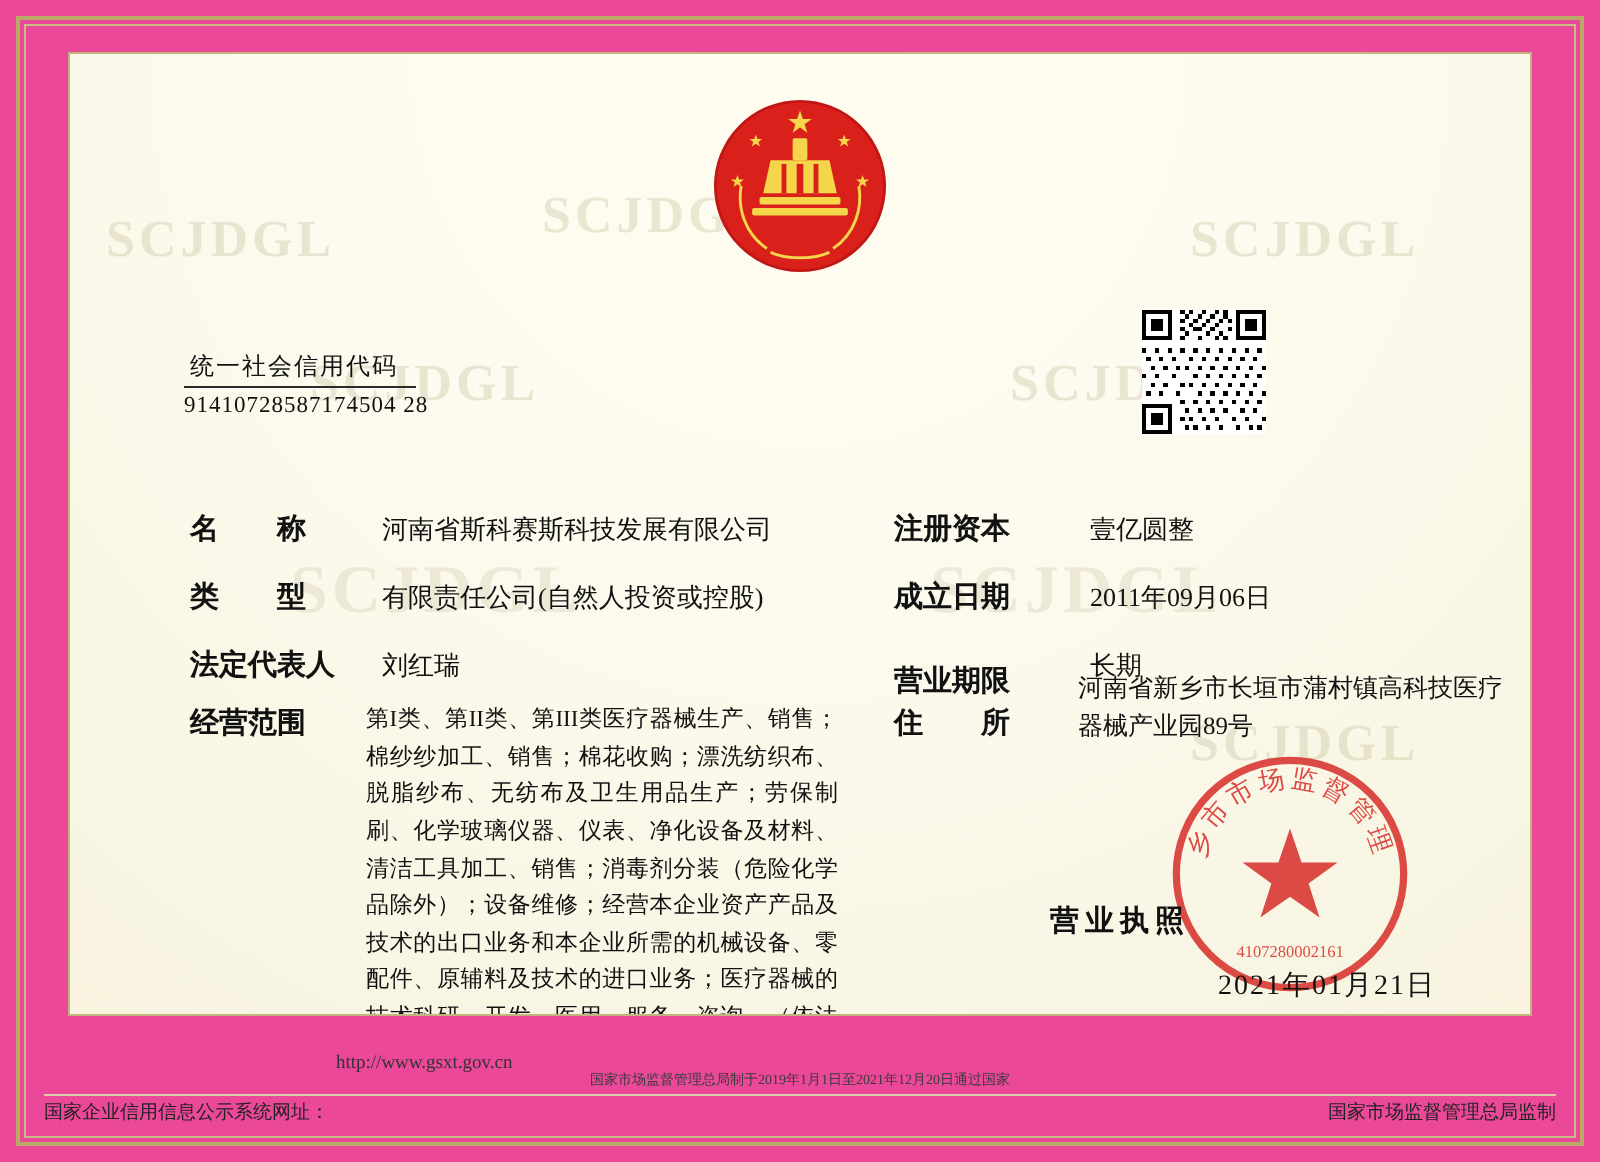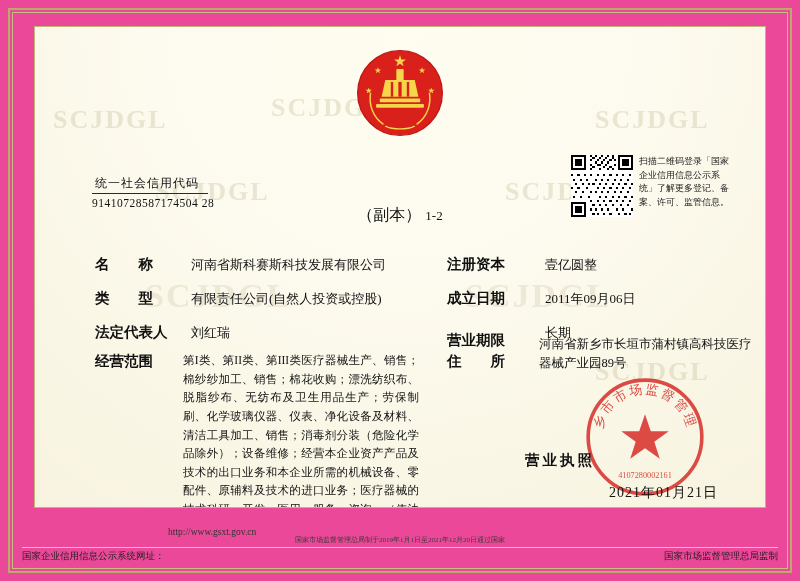--- a/index.html
+++ b/index.html
@@ -306,23 +306,20 @@
         <polygon points="84,44 84.9,46.5 87.5,46.5 85.4,48.1 86.2,50.6 84,49 81.8,50.6 82.6,48.1 80.5,46.5 83.1,46.5"></polygon>
       </g>
 
       <g stroke="#f5d54a" stroke-width="1.6" fill="none">
         <path d="M18 50 C16 62 20 76 32 84"></path>
         <path d="M82 50 C84 62 80 76 68 84"></path>
         <path d="M34 86 C42 90 58 90 66 86"></path>
       </g>
     </svg>
 
-    <div class="subtitle">
-      <span>（副本）</span><span class="num">1-2</span>
-    </div>
 
     <div class="credit-label">统一社会信用代码</div>
     <div class="credit-line"></div>
     <div class="credit-value">91410728587174504 28</div>
 
     <svg class="qr" viewBox="0 0 29 29" shape-rendering="crispEdges">
       <rect width="29" height="29" fill="#fff"></rect>
       <g fill="#000">
         <rect x="0" y="0" width="7" height="1"></rect>
           <rect x="0" y="6" width="7" height="1"></rect>
@@ -446,21 +443,20 @@
           <rect x="28" y="25" width="1" height="1"></rect>
         <rect x="10" y="27" width="1" height="1"></rect>
           <rect x="12" y="27" width="1" height="1"></rect>
           <rect x="15" y="27" width="1" height="1"></rect>
           <rect x="18" y="27" width="1" height="1"></rect>
           <rect x="22" y="27" width="1" height="1"></rect>
           <rect x="25" y="27" width="1" height="1"></rect>
           <rect x="27" y="27" width="1" height="1"></rect>
       </g>
     </svg>
-    <div class="qr-note">扫描二维码登录「国家企业信用信息公示系统」了解更多登记、备案、许可、监管信息。</div>
 
     <div class="field-label" style="left:60px;  top:228px;">名　　称</div>
     <div class="field-value" style="left:156px; top:229px;">河南省斯科赛斯科技发展有限公司</div>
 
     <div class="field-label" style="left:60px;  top:262px;">类　　型</div>
     <div class="field-value" style="left:156px; top:263px;">有限责任公司(自然人投资或控股)</div>
 
     <div class="field-label" style="left:60px;  top:296px;">法定代表人</div>
     <div class="field-value" style="left:156px; top:297px;">刘红瑞</div>
 

